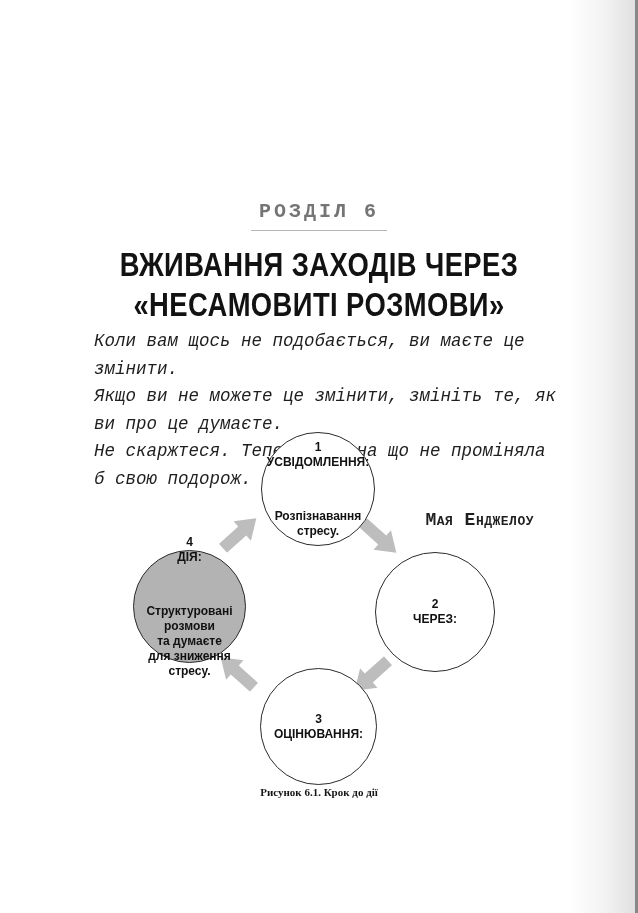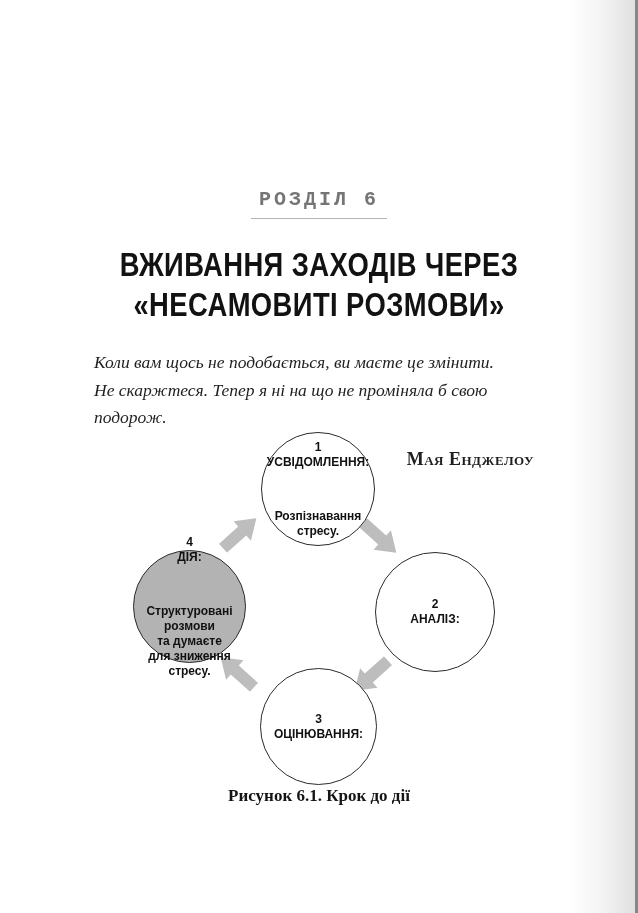--- a/index.html
+++ b/index.html
@@ -12,21 +12,21 @@
     font-family: "Liberation Sans", sans-serif;
   }
   
   .page-edge {
     position: absolute; top: 0; right: 0; bottom: 0; width: 66px;
     background: linear-gradient(to right, rgba(0,0,0,0) 0%, rgba(0,0,0,0.05) 55%, rgba(0,0,0,0.12) 100%);
     border-right: 3px solid #878787;
     pointer-events: none;
   }
 
-  .chapter-row { position: absolute; top: 188px; left: 0; width: 100%; text-align: center; }
+  .chapter-row { position: absolute; top: 200px; left: 0; width: 100%; text-align: center; }
   .chapter-label {
     display: inline-block;
     font-family: "Liberation Mono", "DejaVu Sans Mono", monospace;
     font-size: 20px; font-weight: 700; letter-spacing: 3px;
     color: #757575;
     padding: 0 8px 7px 8px;
     border-bottom: 1px solid #b5b5b5;
   }
 
   .page-title {
@@ -34,22 +34,22 @@
     text-align: center;
     font-size: 33px; font-weight: 700; line-height: 40px;
     letter-spacing: 0.5px;
     color: #121212;
     white-space: pre-line;
     transform: scaleX(0.83);
     transform-origin: 50% 50%;
   }
 
   .epigraph {
-    position: absolute; top: 349px; left: 94px; width: 464px;
-    font-family: Liberation Serif, serif;
+    position: absolute; top: 328px; left: 94px; width: 464px;
+    font-family: Liberation Mono, monospace;
     font-style: italic;
     font-size: 17.5px; line-height: 27.5px;
     color: #1f1f1f;
   }
   .epigraph-attribution {
     font-style: normal;
     font-variant: small-caps;
     font-weight: 600;
     letter-spacing: 0.5px;
     text-align: right;
@@ -81,38 +81,39 @@
   .arrow-4-1 { left: 217px; top: 514px; transform: rotate(-42deg); }
   .arrow-1-2 { left: 357px; top: 519px; transform: rotate(42deg); }
   .arrow-2-3 { left: 348px; top: 657px; transform: rotate(138deg); }
   .arrow-3-4 { left: 214px; top: 653px; transform: rotate(-138deg); }
 
   .figure-caption {
     position: absolute; top: 786px; left: 0; width: 100%;
     text-align: center;
     font-family: "Liberation Serif", serif;
     font-weight: 700;
-    font-size: 17px;
+    font-size: 11px;
     color: #151515;
   }
 </style>
 </head>
 <body>
 
 <div class="page">
 
   <div class="chapter-row">
     <span class="chapter-label">РОЗДІЛ 6</span>
   </div>
 
   <h1 class="page-title" style="margin:0;">ВЖИВАННЯ ЗАХОДІВ ЧЕРЕЗ
 «НЕСАМОВИТІ РОЗМОВИ»</h1>
 
   <div class="epigraph">
     <div>Коли вам щось не подобається, ви маєте це змінити.</div>
+    <div>Якщо ви не можете це змінити, змініть те, як ви про це думаєте.</div>
     <div>Не скаржтеся. Тепер я ні на що не проміняла б свою подорож.</div>
     <div class="epigraph-attribution">Мая Енджелоу</div>
   </div>
 
   <div class="diagram">
 
     <svg class="cycle-arrow arrow-4-1" viewBox="0 0 46 38">
       <polygon points="0,13 26,13 26,6 45,19 26,32 26,25 0,25" style="fill: rgb(189, 189, 189);"></polygon>
     </svg>
     <svg class="cycle-arrow arrow-1-2" viewBox="0 0 46 38">
@@ -127,21 +128,21 @@
 
     <div class="cycle-circle circle-1" style="background-color: rgb(255, 255, 255);">
       <span class="circle-number">1</span>
       <span class="circle-title">УСВІДОМЛЕННЯ:</span>
       <span class="circle-body">Розпізнавання
 стресу.</span>
     </div>
 
     <div class="cycle-circle circle-2" style="background-color: rgb(255, 255, 255);">
       <span class="circle-number">2</span>
-      <span class="circle-title">АНАЛІЗ:</span>
+      <span class="circle-title">ЧЕРЕЗ:</span>
     </div>
 
     <div class="cycle-circle circle-3" style="background-color: rgb(255, 255, 255);">
       <span class="circle-number">3</span>
       <span class="circle-title">ОЦІНЮВАННЯ:</span>
     </div>
 
     <div class="cycle-circle circle-4" style="background-color: rgb(179, 179, 179);">
       <span class="circle-number">4</span>
       <span class="circle-title">ДІЯ:</span>

